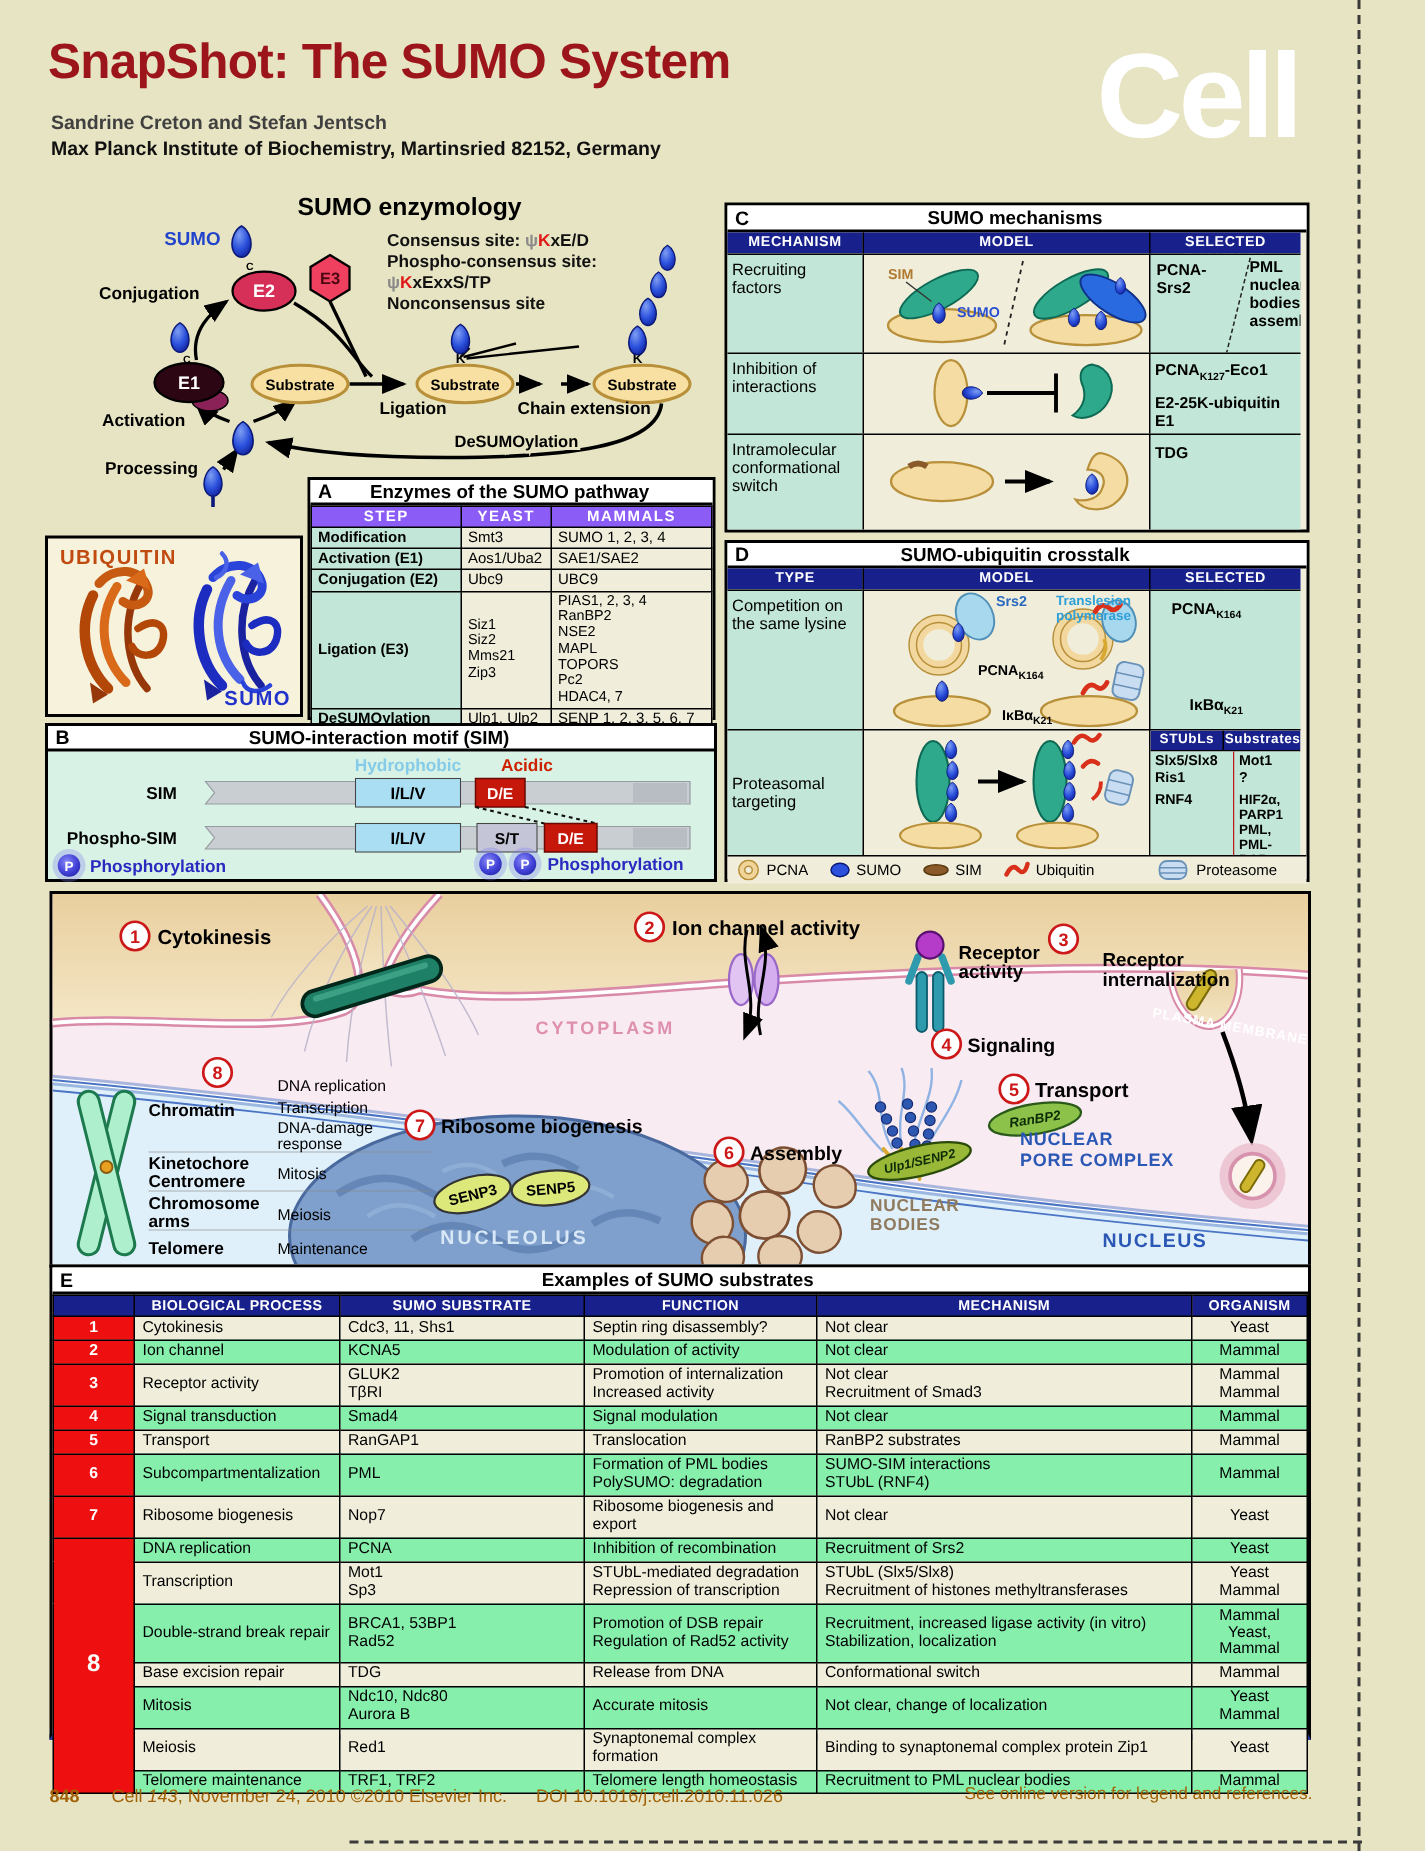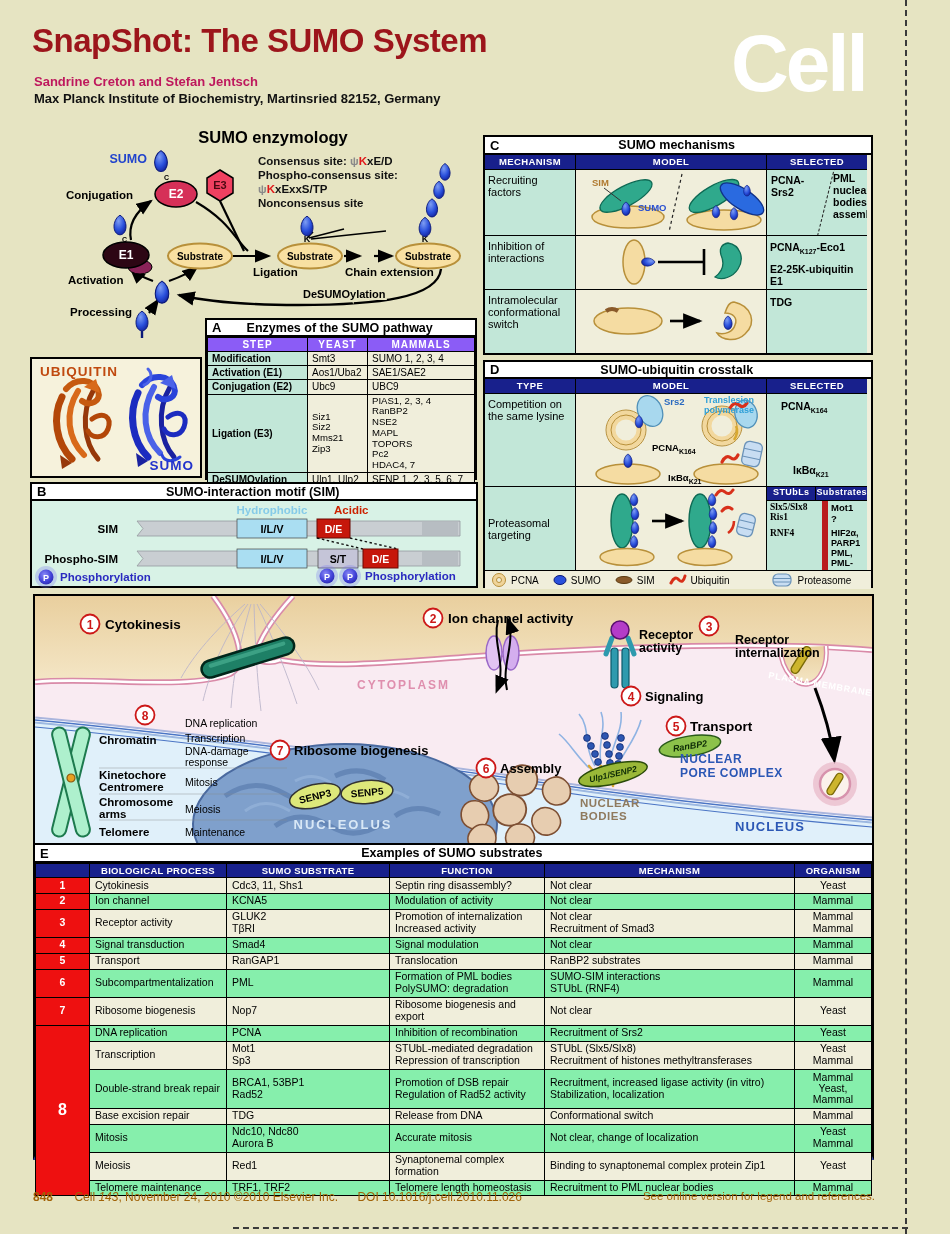--- a/index.html
+++ b/index.html
@@ -41,21 +41,21 @@
 </style>
 </head>
 <body>
 
 <div id="root">
 
   <div class="abs" style="left:905px;top:0;height:1234px;border-left:2px dashed #3a3a3a;"></div>
   <div class="abs" style="left:233px;top:1227px;width:675px;border-top:2px dashed #3a3a3a;"></div>
 
   <div class="abs" style="left:32px;top:22px;font-size:33px;font-weight:bold;color:#9c151b;letter-spacing:-.5px;">SnapShot: The SUMO System</div>
-  <div class="abs" style="left:34px;top:74px;font-size:13px;font-weight:600;color:#be185d;">Sandrine Creton and Stefan Jentsch</div>
+  <div class="abs" style="left:34px;top:74px;font-size:13px;font-weight:600;color:#404040;">Sandrine Creton and Stefan Jentsch</div>
   <div class="abs" style="left:34px;top:91px;font-size:13px;font-weight:600;color:#111;">Max Planck Institute of Biochemistry, Martinsried 82152, Germany</div>
   <div class="abs" style="left:731px;top:18px;font-size:80px;font-weight:bold;color:#fff;letter-spacing:-3px;">Cell</div>
 
   <div class="abs" style="left:48px;top:128px;width:445px;height:218px;">
     <svg width="445" height="218" viewBox="0 0 445 218">
       <defs>
         <marker id="mkE" markerWidth="9" markerHeight="8" refX="6.5" refY="3" orient="auto">
             <path d="M0,0 L7.5,3 L0,6 Z" fill="#000"></path>
           </marker>
         <radialGradient id="gDrop" cx="38%" cy="30%" r="75%">
@@ -425,21 +425,21 @@
           </g>
           <ellipse cx="129" cy="70" rx="27" ry="8.5" fill="#f5dca2" stroke="#b8903a" stroke-width="1.4"></ellipse>
         </svg>
       </div>
       <div class="cc c3" style="padding:0;">
         <div style="display:flex;height:13px;border-bottom:1px solid #000;">
           <div class="hdrbar" style="width:49px;font-size:9px;border-right:1px solid #000;">STUbLs</div>
           <div class="hdrbar" style="flex:1;font-size:9px;">Substrates</div>
         </div>
         <div style="display:flex;height:69px;">
-          <div class="mint" style="width:49px;border-right:6px solid #b91c1c;padding:1px 3px;font-family:Liberation Serif, serif;">
+          <div class="mint" style="width:49px;border-right:1px solid #b91c1c;padding:1px 3px;">
             <div class="ml b" style="font-size:9.5px;height:26px;">Slx5/Slx8
 Ris1</div>
             <div class="ml b" style="font-size:9.5px;">RNF4</div>
           </div>
           <div class="mint" style="flex:1;padding:1px 3px;">
             <div class="ml b" style="font-size:9.5px;height:26px;">Mot1
 ?</div>
             <div class="ml b" style="font-size:9px;line-height:10px;">HIF2α,
 PARP1
 PML,

